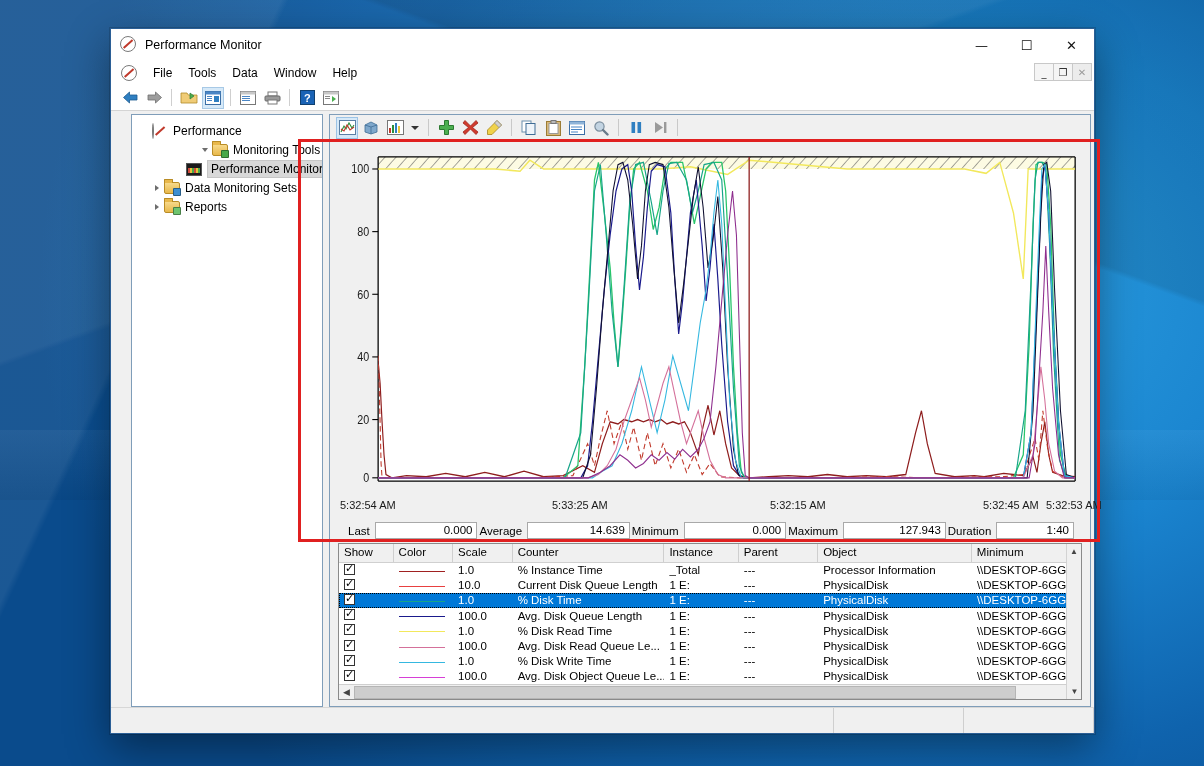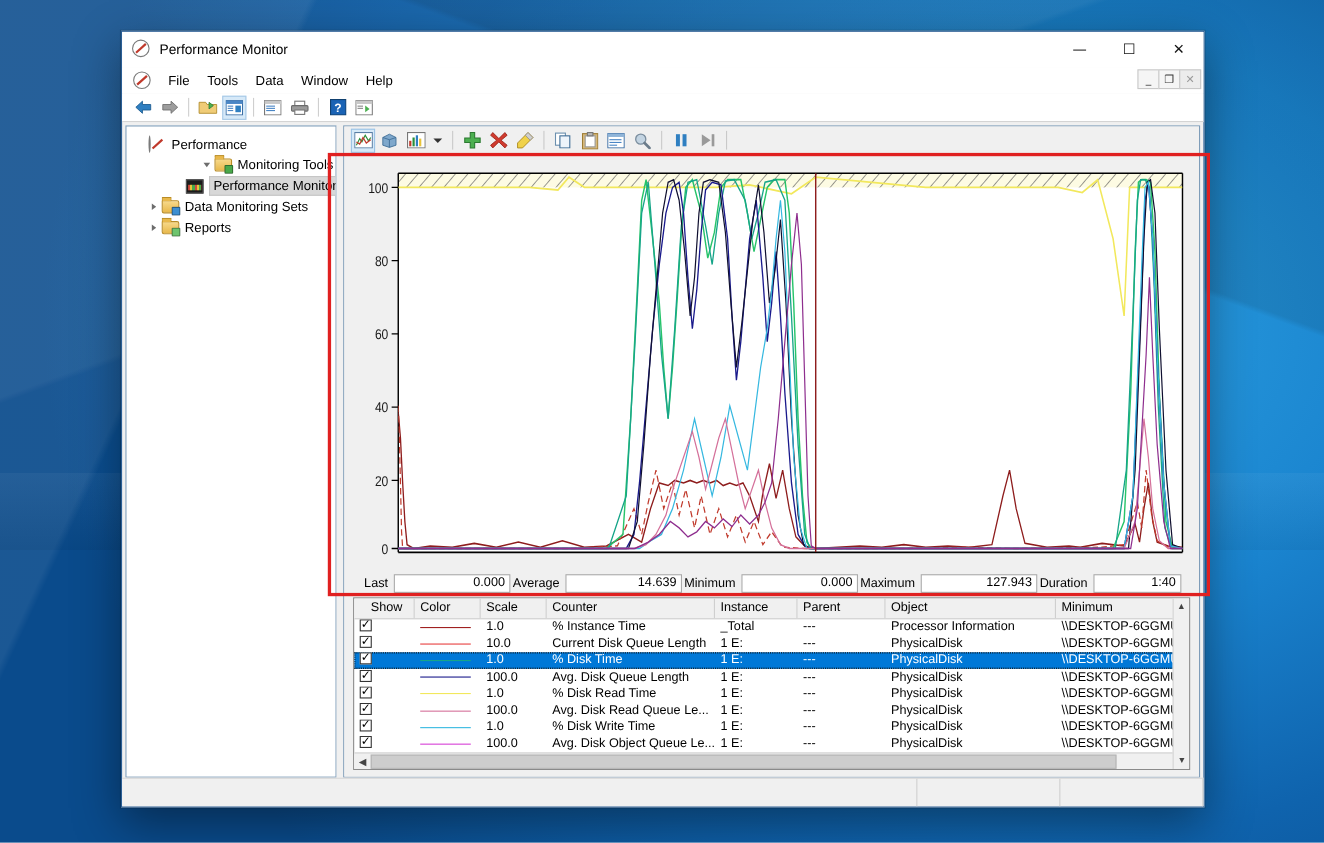--- a/index.html
+++ b/index.html
@@ -55,21 +55,21 @@
 
   
   .toolbar { height:26px; background:#fff; display:flex; align-items:center; gap:2px;
     flex:0 0 26px; padding-left:8px; border-bottom:1px solid #d4d4d4; }
   .tb { width:22px; height:22px; display:flex; align-items:center; justify-content:center;
     border:1px solid transparent; }
   .tb.active { background:#d6e9f8; border:1px solid #a7c9e6; }
   .tb-sep { width:1px; height:17px; background:#cfcfcf; margin:0 4px; }
 
   
-  .win-body { flex:1 1 auto; display:flex; padding:3px 3px 0 3px; gap:0; min-height:0; }
+  .win-body { flex:1 1 auto; display:flex; padding:3px 3px 0 20px; gap:0; min-height:0; }
   .tree-pane { width:192px; background:#fff; border:1px solid #7f9db9;
     flex:0 0 192px; padding:6px 0 0 0; overflow:hidden; }
   .splitter { width:6px; background:#f0f0f0; flex:0 0 6px; }
   .right-pane { flex:1 1 auto; display:flex; flex-direction:column; min-width:0;
     border:1px solid #7f9db9; background:#f0f0f0; }
 
   
   .tree-row { display:flex; align-items:center; height:19px; font-size:12px; color:#000;
     padding-left:4px; white-space:nowrap; }
   .tw { width:14px; display:flex; align-items:center; justify-content:center; flex:0 0 14px;
@@ -462,40 +462,47 @@
 
               <polyline points="41,301 255,301 266,298 275,290 284,275 292,250 300,230 308,210 314,230 320,255 326,235 332,215 338,200 344,225 350,250 356,270 362,255 368,240 374,265 380,285 388,298 396,301 700,301 710,280 714,240 718,200 722,230 726,270 732,295 740,301 753,301" fill="none" stroke="#d4709a" stroke-width="1.1"></polyline>
 
               <polyline points="41,301 256,301 268,296 278,290 288,280 296,285 304,292 312,288 320,280 328,285 336,278 344,284 352,275 360,282 368,275 374,265 380,250 386,200 392,140 398,80 403,40 407,80 410,170 413,260 416,299 420,301 706,301 712,270 716,210 720,150 723,90 726,150 730,220 736,280 742,301 753,301" fill="none" stroke="#8e2e8e" stroke-width="1.1"></polyline>
 
               <line x1="420" y1="9" x2="420" y2="304" stroke="#8e1d1d" stroke-width="1.3"></line>
             </g>
           </svg>
         </div>
 
+        <div class="time-axis">
+          <span style="left:2px;">5:32:54 AM</span>
+          <span style="left:214px;">5:33:25 AM</span>
+          <span style="left:432px;">5:32:15 AM</span>
+          <span style="left:645px;">5:32:45 AM</span>
+          <span style="left:708px;">5:32:53 AM</span>
+        </div>
 
         <div class="stats-row">
           <span class="stat-label">Last</span>
           <span class="stat-box" style="width:122px;">0.000</span>
           <span class="stat-label">Average</span>
           <span class="stat-box" style="width:122px;">14.639</span>
           <span class="stat-label">Minimum</span>
           <span class="stat-box" style="width:122px;">0.000</span>
           <span class="stat-label">Maximum</span>
           <span class="stat-box" style="width:122px;">127.943</span>
           <span class="stat-label">Duration</span>
           <span class="stat-box" style="width:92px;">1:40</span>
         </div>
       </div>
 
       <div class="counter-panel">
         <div class="counter-table">
 
           <div class="ct-head">
-            <div style="width:55px;text-align:center;">Show</div>
+            <div style="width:55px;">Show</div>
             <div style="width:60px;">Color</div>
             <div style="width:60px;">Scale</div>
             <div style="width:153px;">Counter</div>
             <div style="width:75px;">Instance</div>
             <div style="width:80px;">Parent</div>
             <div style="width:155px;">Object</div>
             <div style="width:110px;">Minimum</div>
           </div>
 
           <div class="ct-body" id="ct-body">

